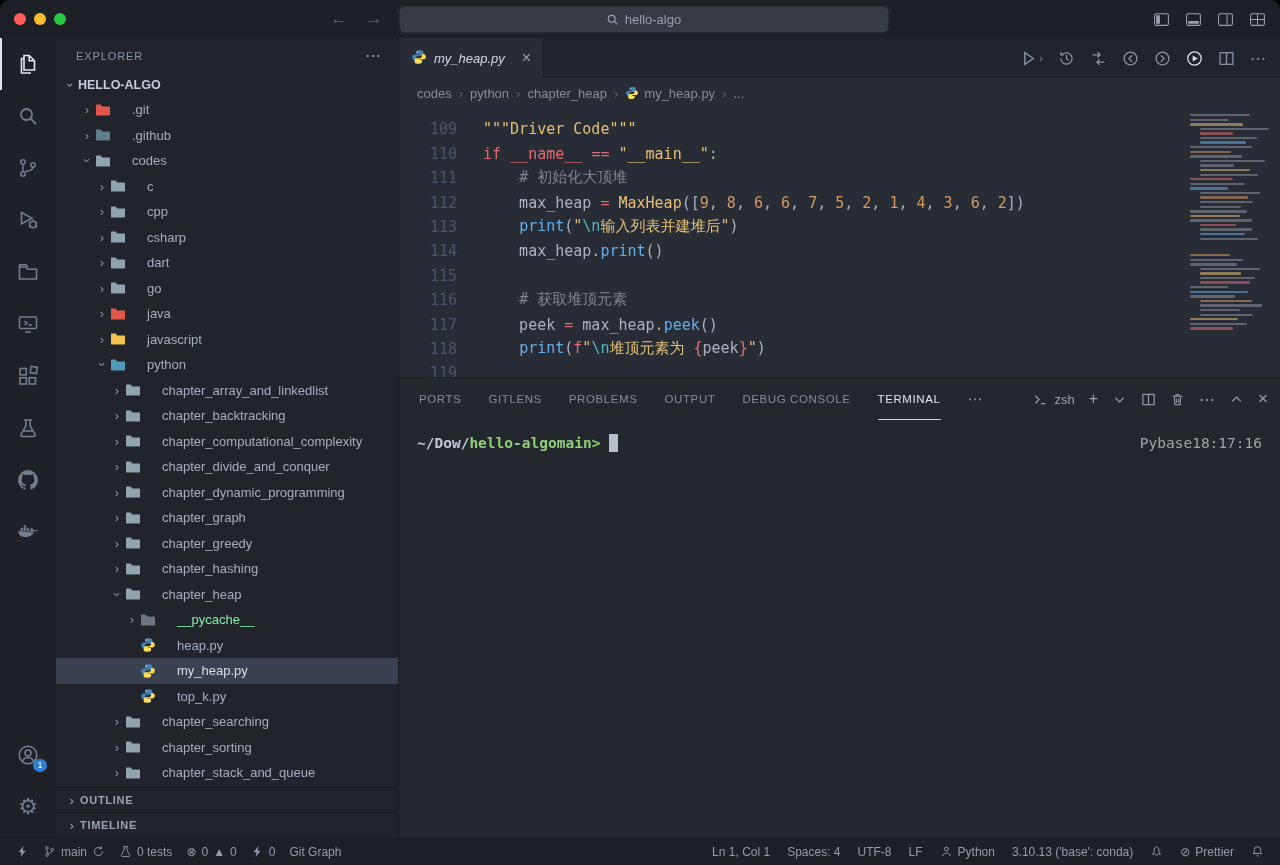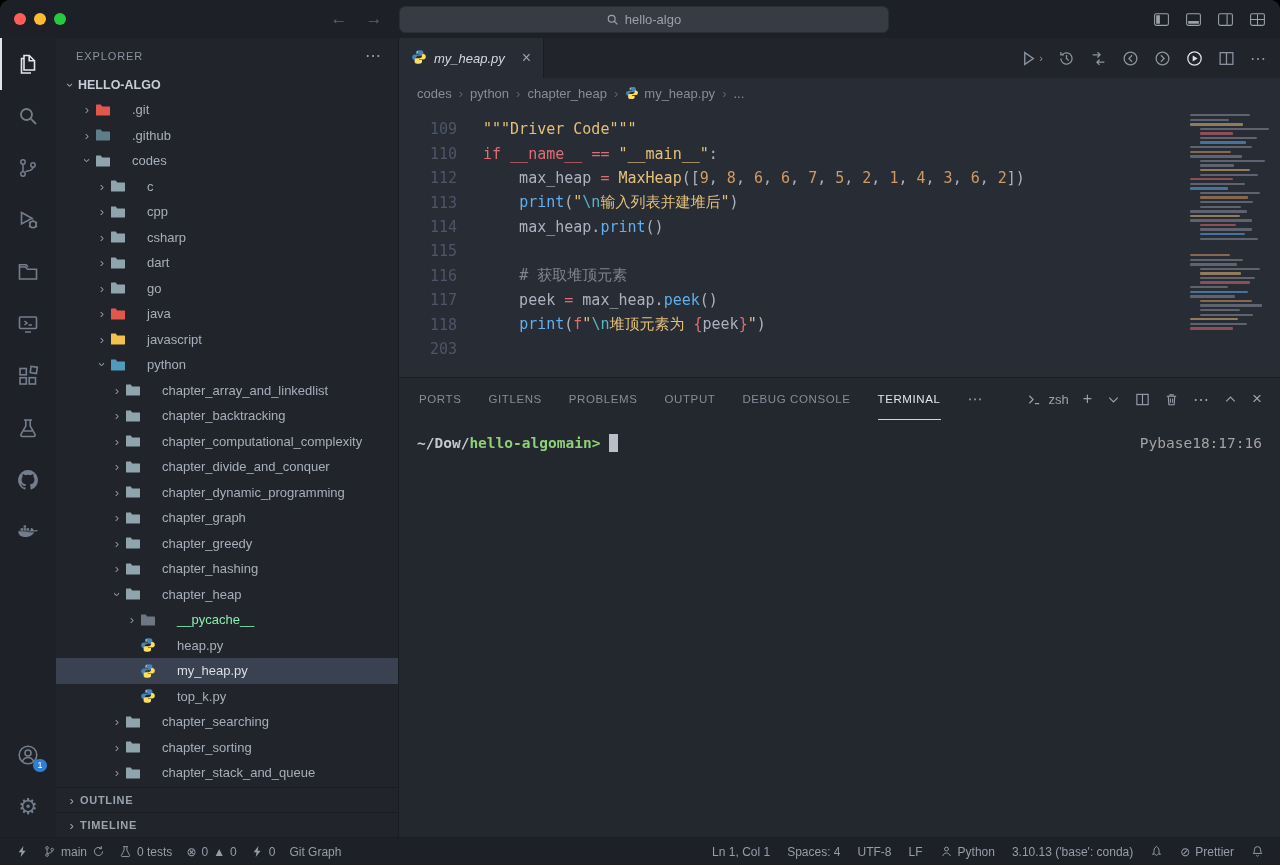--- a/index.html
+++ b/index.html
@@ -62,21 +62,21 @@
 .codewrap{flex:1;position:relative;background:var(--bg_editor);overflow:hidden;padding-top:6px}
 .line{display:flex;height:24.4px;align-items:flex-end}
 .ln{width:58px;flex:0 0 58px;text-align:right;color:#4c5668;font-family:"DejaVu Sans Mono",monospace;font-size:15px}
 .lc{margin-left:26px;font-family:"DejaVu Sans Mono",monospace;font-size:15px;white-space:pre;color:var(--tok_pl)}
 .kw{color:var(--tok_kw)}.str{color:var(--tok_str)}.fn{color:var(--tok_fn)}.num{color:var(--tok_num)}
 .com{color:var(--tok_com)}.esc{color:var(--tok_esc)}.cls{color:var(--tok_cls)}.pl{color:var(--tok_pl)}
 .minimap{position:absolute;top:6px;right:4px;width:86px;height:330px;cursor:pointer}
 .mm-row{height:2.4px;margin-bottom:2.2px;border-radius:1px;opacity:.55}
 
 .panel{flex:0 0 460px;background:var(--bg_panel);border-top:1px solid #1a1d23;display:flex;flex-direction:column;min-height:0}
-.panel-head{flex:0 0 42px;display:flex;align-items:center;padding:0 18px 0 20px}
+.panel-head{flex:0 0 42px;display:flex;align-items:center;padding:0 12px 0 20px}
 .ptab{margin-right:27px;font-size:11.5px;letter-spacing:.6px;color:#858d9a;height:42px;display:flex;align-items:center;border-bottom:1px solid transparent;cursor:pointer;white-space:nowrap}
 .ptab.active{color:#e3e7ed;border-bottom-color:#cfd4dc}
 .ptab-more{color:#9aa1ad;font-size:15px;margin-right:20px;cursor:pointer}
 .p-actions{margin-left:auto;display:flex;align-items:center;gap:14px;color:#9aa1ad;font-size:13px}
 .p-actions svg{width:15px;height:15px;display:block;cursor:pointer}
 .zsh-group{display:flex;align-items:center;gap:6px;cursor:pointer}
 .p-close{font-size:17px;cursor:pointer}
 .term{flex:1;padding:14px 18px;font-family:"DejaVu Sans Mono",monospace;font-size:14.5px}
 .term-line{display:flex;align-items:center}
 .t-path{color:#c3c9d2;font-weight:700}
@@ -606,20 +606,24 @@
         <div id="code">
             <div class="line">
               <span class="ln">109</span>
               <span class="lc"><span class="str">"""Driver Code"""</span></span>
             </div>
             <div class="line">
               <span class="ln">110</span>
               <span class="lc"><span class="kw">if </span><span class="kw">__name__ </span><span class="kw">== </span><span class="str">"__main__"</span><span class="pl">:</span></span>
             </div>
             <div class="line">
+              <span class="ln">111</span>
+              <span class="lc"><span class="pl">    </span><span class="com"># 初始化大顶堆</span></span>
+            </div>
+            <div class="line">
               <span class="ln">112</span>
               <span class="lc"><span class="pl">    max_heap </span><span class="kw">= </span><span class="cls">MaxHeap</span><span class="pl">([</span><span class="num">9</span><span class="pl">, </span><span class="num">8</span><span class="pl">, </span><span class="num">6</span><span class="pl">, </span><span class="num">6</span><span class="pl">, </span><span class="num">7</span><span class="pl">, </span><span class="num">5</span><span class="pl">, </span><span class="num">2</span><span class="pl">, </span><span class="num">1</span><span class="pl">, </span><span class="num">4</span><span class="pl">, </span><span class="num">3</span><span class="pl">, </span><span class="num">6</span><span class="pl">, </span><span class="num">2</span><span class="pl">])</span></span>
             </div>
             <div class="line">
               <span class="ln">113</span>
               <span class="lc"><span class="pl">    </span><span class="fn">print</span><span class="pl">(</span><span class="str">"</span><span class="esc">\n</span><span class="str">输入列表并建堆后</span><span class="str">"</span><span class="pl">)</span></span>
             </div>
             <div class="line">
               <span class="ln">114</span>
               <span class="lc"><span class="pl">    max_heap.</span><span class="fn">print</span><span class="pl">()</span></span>
@@ -634,21 +638,21 @@
             </div>
             <div class="line">
               <span class="ln">117</span>
               <span class="lc"><span class="pl">    peek </span><span class="kw">= </span><span class="pl">max_heap.</span><span class="fn">peek</span><span class="pl">()</span></span>
             </div>
             <div class="line">
               <span class="ln">118</span>
               <span class="lc"><span class="pl">    </span><span class="fn">print</span><span class="pl">(</span><span class="kw">f</span><span class="str">"</span><span class="esc">\n</span><span class="str">堆顶元素为 </span><span class="kw">{</span><span class="pl">peek</span><span class="kw">}</span><span class="str">"</span><span class="pl">)</span></span>
             </div>
             <div class="line">
-              <span class="ln">203</span>
+              <span class="ln">119</span>
               <span class="lc"></span>
             </div>
           </div>
         <div class="minimap" id="minimap">
             <div class="mm-row" style="width: 70%; margin-left: 0px; background: rgb(138, 146, 160);"></div>
             <div class="mm-row" style="width: 45%; margin-left: 0px; background: rgb(138, 146, 160);"></div>
             <div class="mm-row" style="width: 62%; margin-left: 0px; background: rgb(229, 192, 123);"></div>
             <div class="mm-row" style="width: 80%; margin-left: 10px; background: rgb(138, 146, 160);"></div>
             <div class="mm-row" style="width: 38%; margin-left: 10px; background: rgb(224, 108, 117);"></div>
             <div class="mm-row" style="width: 66%; margin-left: 10px; background: rgb(138, 146, 160);"></div>

